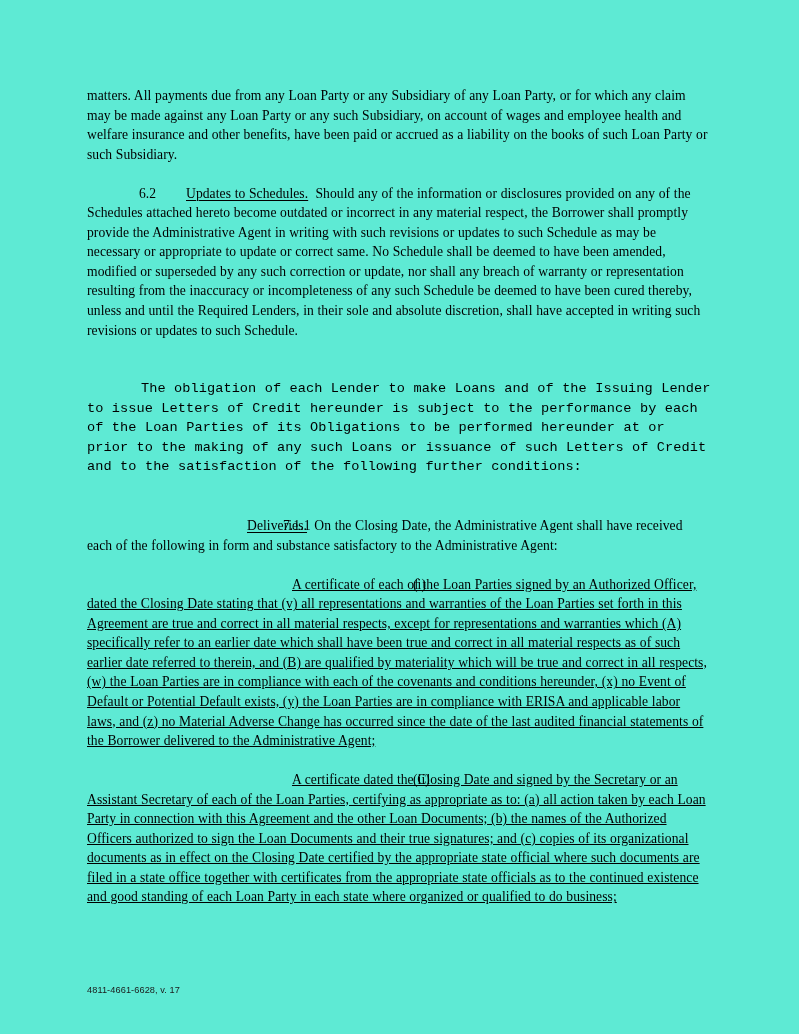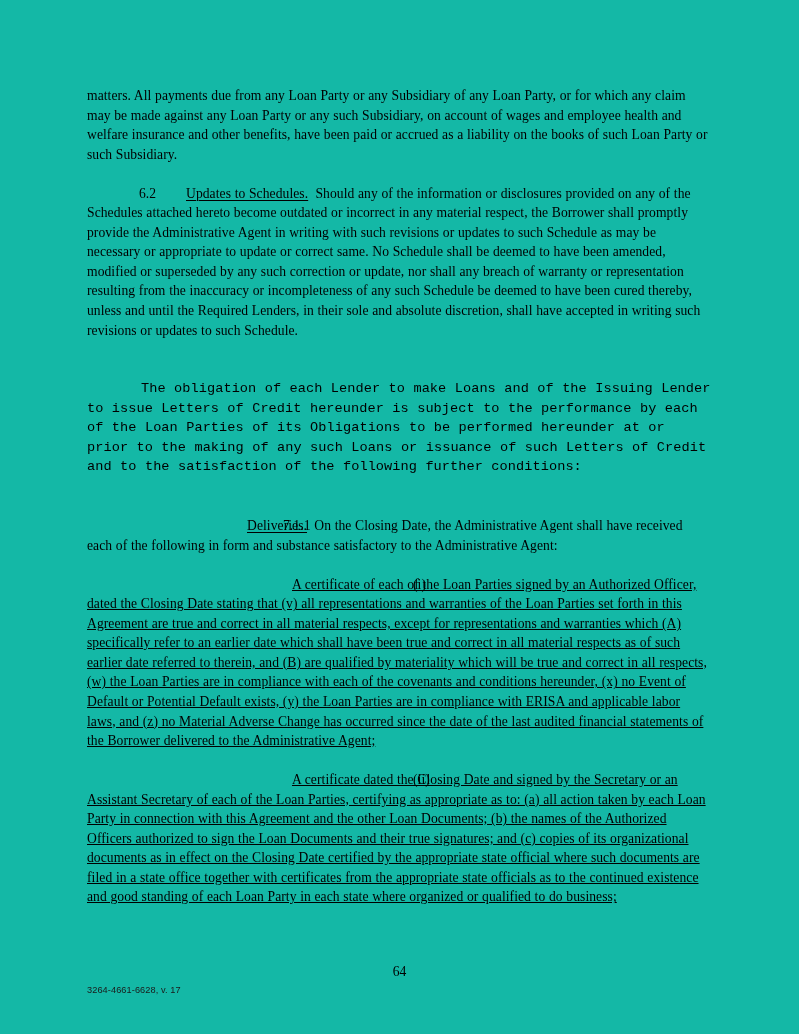--- a/index.html
+++ b/index.html
@@ -9,21 +9,21 @@
     background: #ffffff;
   }
   body {
     font-family: "Liberation Serif", "DejaVu Serif", serif;
     color: #000000;
   }
   .page {
     position: relative;
     width: 799px;
     height: 1034px;
-    background: #14b8a6;
+    background: #5eead4;
     overflow: hidden;
     box-sizing: border-box;
   }
   .body-area {
     position: absolute;
     left: 87px;
     top: 86px;
     width: 624px;
   }
   p.para {
@@ -118,17 +118,16 @@
     <div class="gap"></div>
 
     <p class="para ind-4"><span class="num-tab-roman">(i)</span><span>A certificate of each of the Loan Parties signed by an Authorized Officer, dated the Closing Date stating that (v) all representations and warranties of the Loan Parties set forth in this Agreement are true and correct in all material respects, except for representations and warranties which (A) specifically refer to an earlier date which shall have been true and correct in all material respects as of such earlier date referred to therein, and (B) are qualified by materiality which will be true and correct in all respects, (w) the Loan Parties are in compliance with each of the covenants and conditions hereunder, (x) no Event of Default or Potential Default exists, (y) the Loan Parties are in compliance with ERISA and applicable labor laws, and (z) no Material Adverse Change has occurred since the date of the last audited financial statements of the Borrower delivered to the Administrative Agent;</span></p>
 
     <div class="gap"></div>
 
     <p class="para ind-4"><span class="num-tab-roman">(ii)</span><span>A certificate dated the Closing Date and signed by the Secretary or an Assistant Secretary of each of the Loan Parties, certifying as appropriate as to: (a) all action taken by each Loan Party in connection with this Agreement and the other Loan Documents; (b) the names of the Authorized Officers authorized to sign the Loan Documents and their true signatures; and (c) copies of its organizational documents as in effect on the Closing Date certified by the appropriate state official where such documents are filed in a state office together with certificates from the appropriate state officials as to the continued existence and good standing of each Loan Party in each state where organized or qualified to do business;</span></p>
 
   </div>
 
-  <div class="footer-pagenum">64</div>
 
-  <div class="footer-docnum">3264-4661-6628, v. 17</div>
+  <div class="footer-docnum">4811-4661-6628, v. 17</div>
 
 </div>
 
 </body></html>

